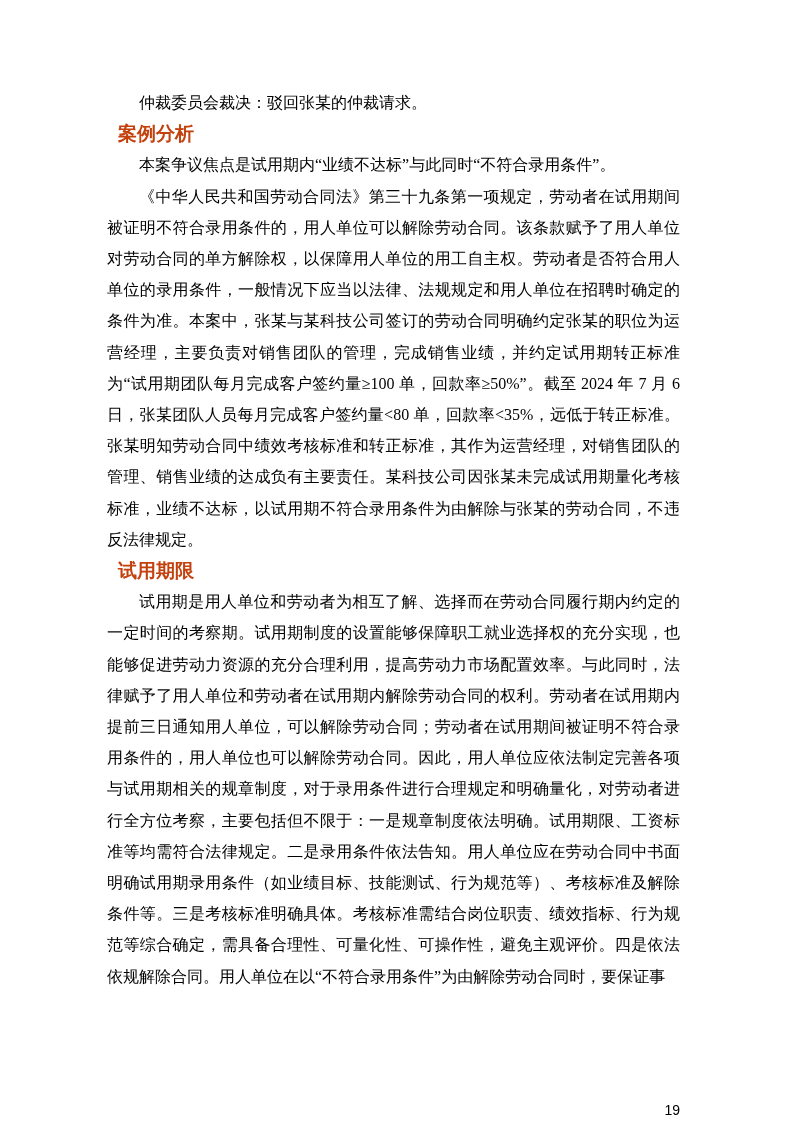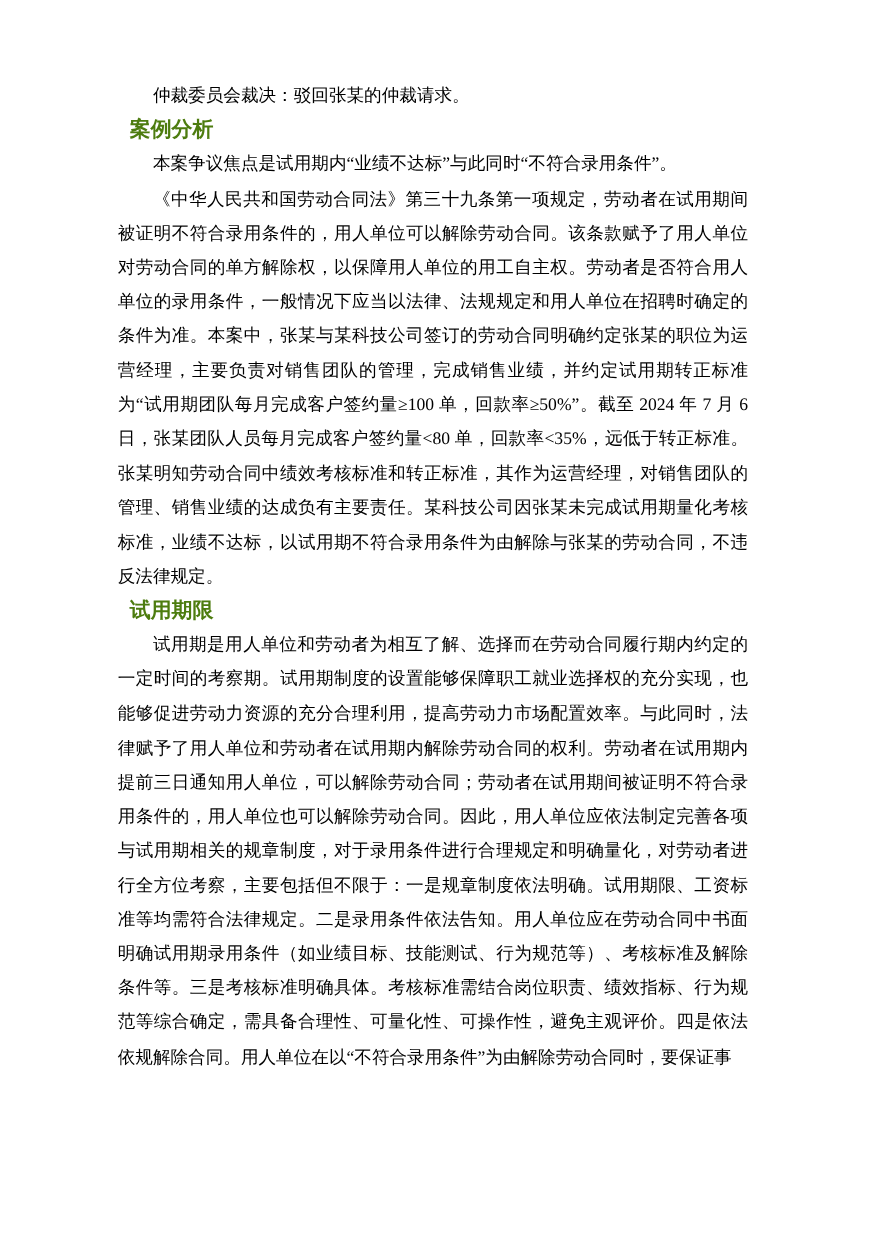--- a/index.html
+++ b/index.html
@@ -10,41 +10,41 @@
   .page {
     position: relative;
     width: 793px;
     height: 1122px;
     background: #ffffff;
     overflow: hidden;
   }
   .content {
     position: absolute;
     left: 107px;
-    top: 72px;
+    top: 87px;
     width: 573px;
   }
   .para {
     margin: 0;
     font-family: "Liberation Serif", "DejaVu Serif", serif;
     font-size: 16px;
     line-height: 31.2px;
     color: #000000;
     text-align: justify;
     text-justify: inter-ideograph;
     text-indent: 32px;
     word-break: break-all;
   }
   .heading {
     margin: 0 0 0 11px;
     font-family: "Liberation Sans", "DejaVu Sans", sans-serif;
     font-weight: 700;
     font-size: 19px;
     line-height: 31.2px;
-    color: #4d7c0f;
+    color: #c2410c;
     text-indent: 0;
   }
   .footer {
     position: absolute;
     left: 107px;
     top: 1103px;
     width: 573px;
     text-align: right;
     font-family: "Liberation Sans", "DejaVu Sans", sans-serif;
     font-size: 14px;
@@ -58,13 +58,16 @@
 <div class="page">
   <div class="content">
     <p class="para">仲裁委员会裁决：驳回张某的仲裁请求。</p>
     <h2 class="heading">案例分析</h2>
     <p class="para">本案争议焦点是试用期内“业绩不达标”与此同时“不符合录用条件”。</p>
     <p class="para">《中华人民共和国劳动合同法》第三十九条第一项规定，劳动者在试用期间被证明不符合录用条件的，用人单位可以解除劳动合同。该条款赋予了用人单位对劳动合同的单方解除权，以保障用人单位的用工自主权。劳动者是否符合用人单位的录用条件，一般情况下应当以法律、法规规定和用人单位在招聘时确定的条件为准。本案中，张某与某科技公司签订的劳动合同明确约定张某的职位为运营经理，主要负责对销售团队的管理，完成销售业绩，并约定试用期转正标准为“试用期团队每月完成客户签约量≥100 单，回款率≥50%”。截至 2024 年 7 月 6 日，张某团队人员每月完成客户签约量&lt;80 单，回款率&lt;35%，远低于转正标准。张某明知劳动合同中绩效考核标准和转正标准，其作为运营经理，对销售团队的管理、销售业绩的达成负有主要责任。某科技公司因张某未完成试用期量化考核标准，业绩不达标，以试用期不符合录用条件为由解除与张某的劳动合同，不违反法律规定。</p>
     <h2 class="heading">试用期限</h2>
     <p class="para">试用期是用人单位和劳动者为相互了解、选择而在劳动合同履行期内约定的一定时间的考察期。试用期制度的设置能够保障职工就业选择权的充分实现，也能够促进劳动力资源的充分合理利用，提高劳动力市场配置效率。与此同时，法律赋予了用人单位和劳动者在试用期内解除劳动合同的权利。劳动者在试用期内提前三日通知用人单位，可以解除劳动合同；劳动者在试用期间被证明不符合录用条件的，用人单位也可以解除劳动合同。因此，用人单位应依法制定完善各项与试用期相关的规章制度，对于录用条件进行合理规定和明确量化，对劳动者进行全方位考察，主要包括但不限于：一是规章制度依法明确。试用期限、工资标准等均需符合法律规定。二是录用条件依法告知。用人单位应在劳动合同中书面明确试用期录用条件（如业绩目标、技能测试、行为规范等）、考核标准及解除条件等。三是考核标准明确具体。考核标准需结合岗位职责、绩效指标、行为规范等综合确定，需具备合理性、可量化性、可操作性，避免主观评价。四是依法依规解除合同。用人单位在以“不符合录用条件”为由解除劳动合同时，要保证事</p>
   </div>
 
+  <div class="footer">
+    <span>19</span>
+  </div>
 </div>
 
 </body></html>

